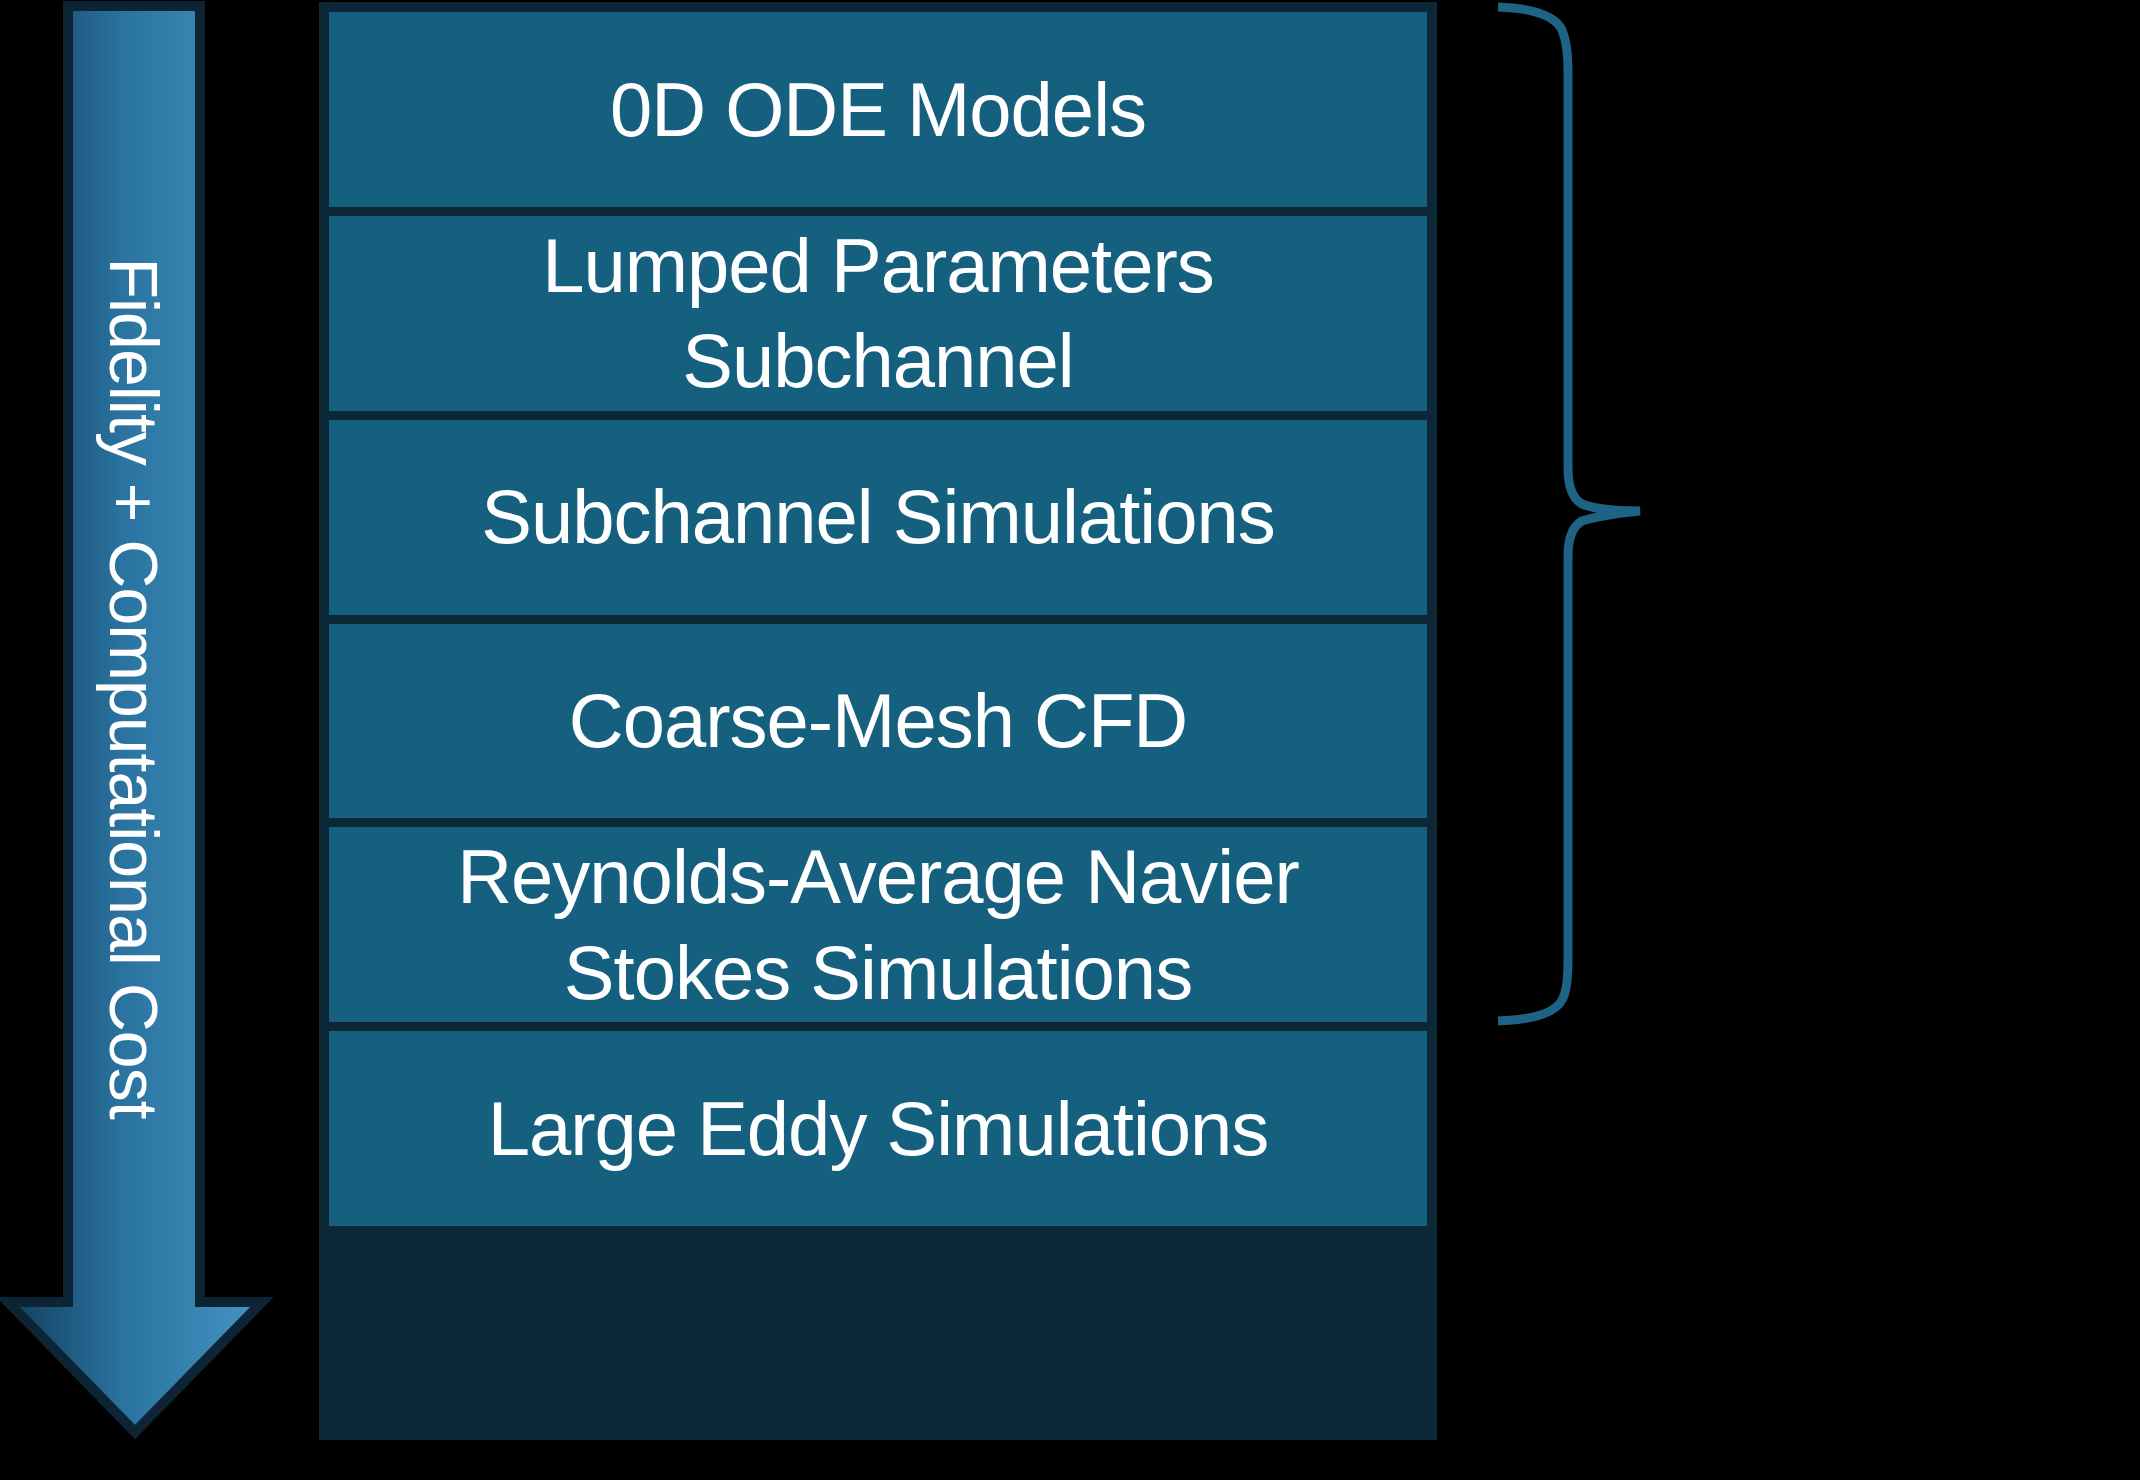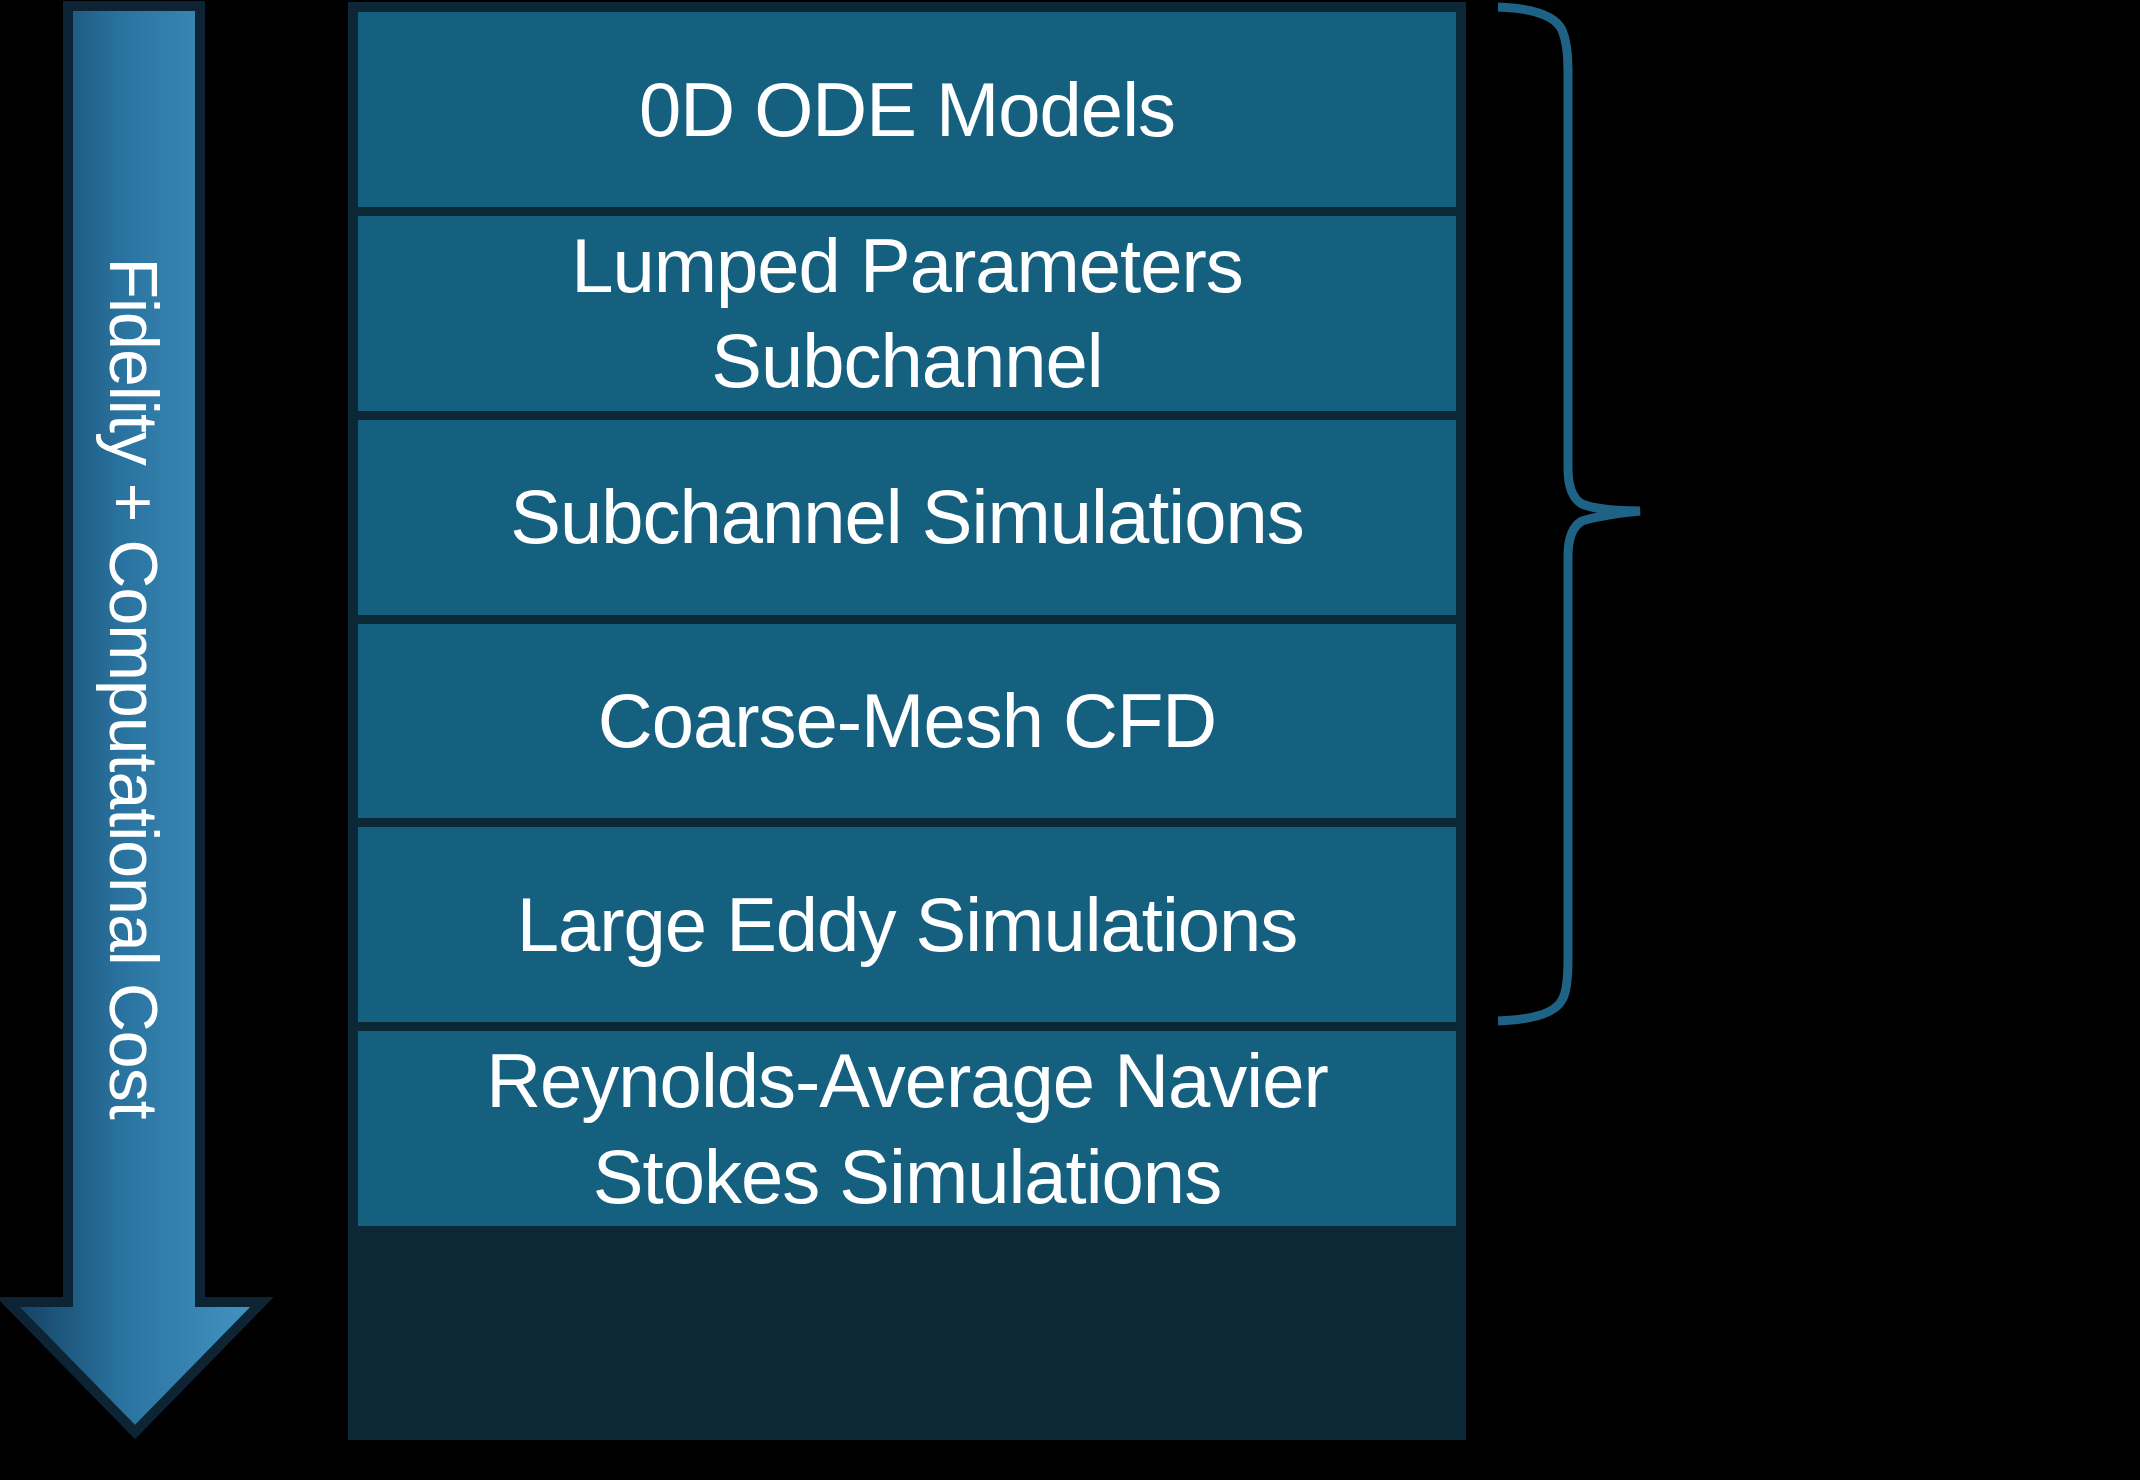--- a/index.html
+++ b/index.html
@@ -33,21 +33,21 @@
     transform: rotate(90deg);
     text-align: center;
     font-size: 68px;
     letter-spacing: -1px;
     color: var(--text, #fff);
     white-space: nowrap;
   }
   
   .stack {
     position: absolute;
-    left: 348px;
+    left: 319px;
     top: 2px;
     width: 1118px;
     height: 1438px;
     box-sizing: border-box;
     background: var(--stack-border, #0C2736);
     padding: 10px;
     display: grid;
     grid-template-rows: repeat(7, 1fr);
     gap: 9px;
   }
@@ -97,24 +97,24 @@
     <div class="box">
       <span>Lumped Parameters Subchannel</span>
     </div>
     <div class="box">
       <span>Subchannel Simulations</span>
     </div>
     <div class="box">
       <span>Coarse-Mesh CFD</span>
     </div>
     <div class="box">
-      <span>Large Eddy Simulations</span>
+      <span>Reynolds-Average Navier Stokes Simulations</span>
     </div>
     <div class="box">
-      <span>Reynolds-Average Navier Stokes Simulations</span>
+      <span>Large Eddy Simulations</span>
     </div>
   </div>
 
   <svg class="brace-svg" viewBox="0 0 2140 1480" aria-hidden="true">
     <path d="M 1498 7
          Q 1552 9 1562 30
          Q 1568 44 1568 70
          L 1568 468
          Q 1568 496 1582 504
          Q 1600 511 1640 511

